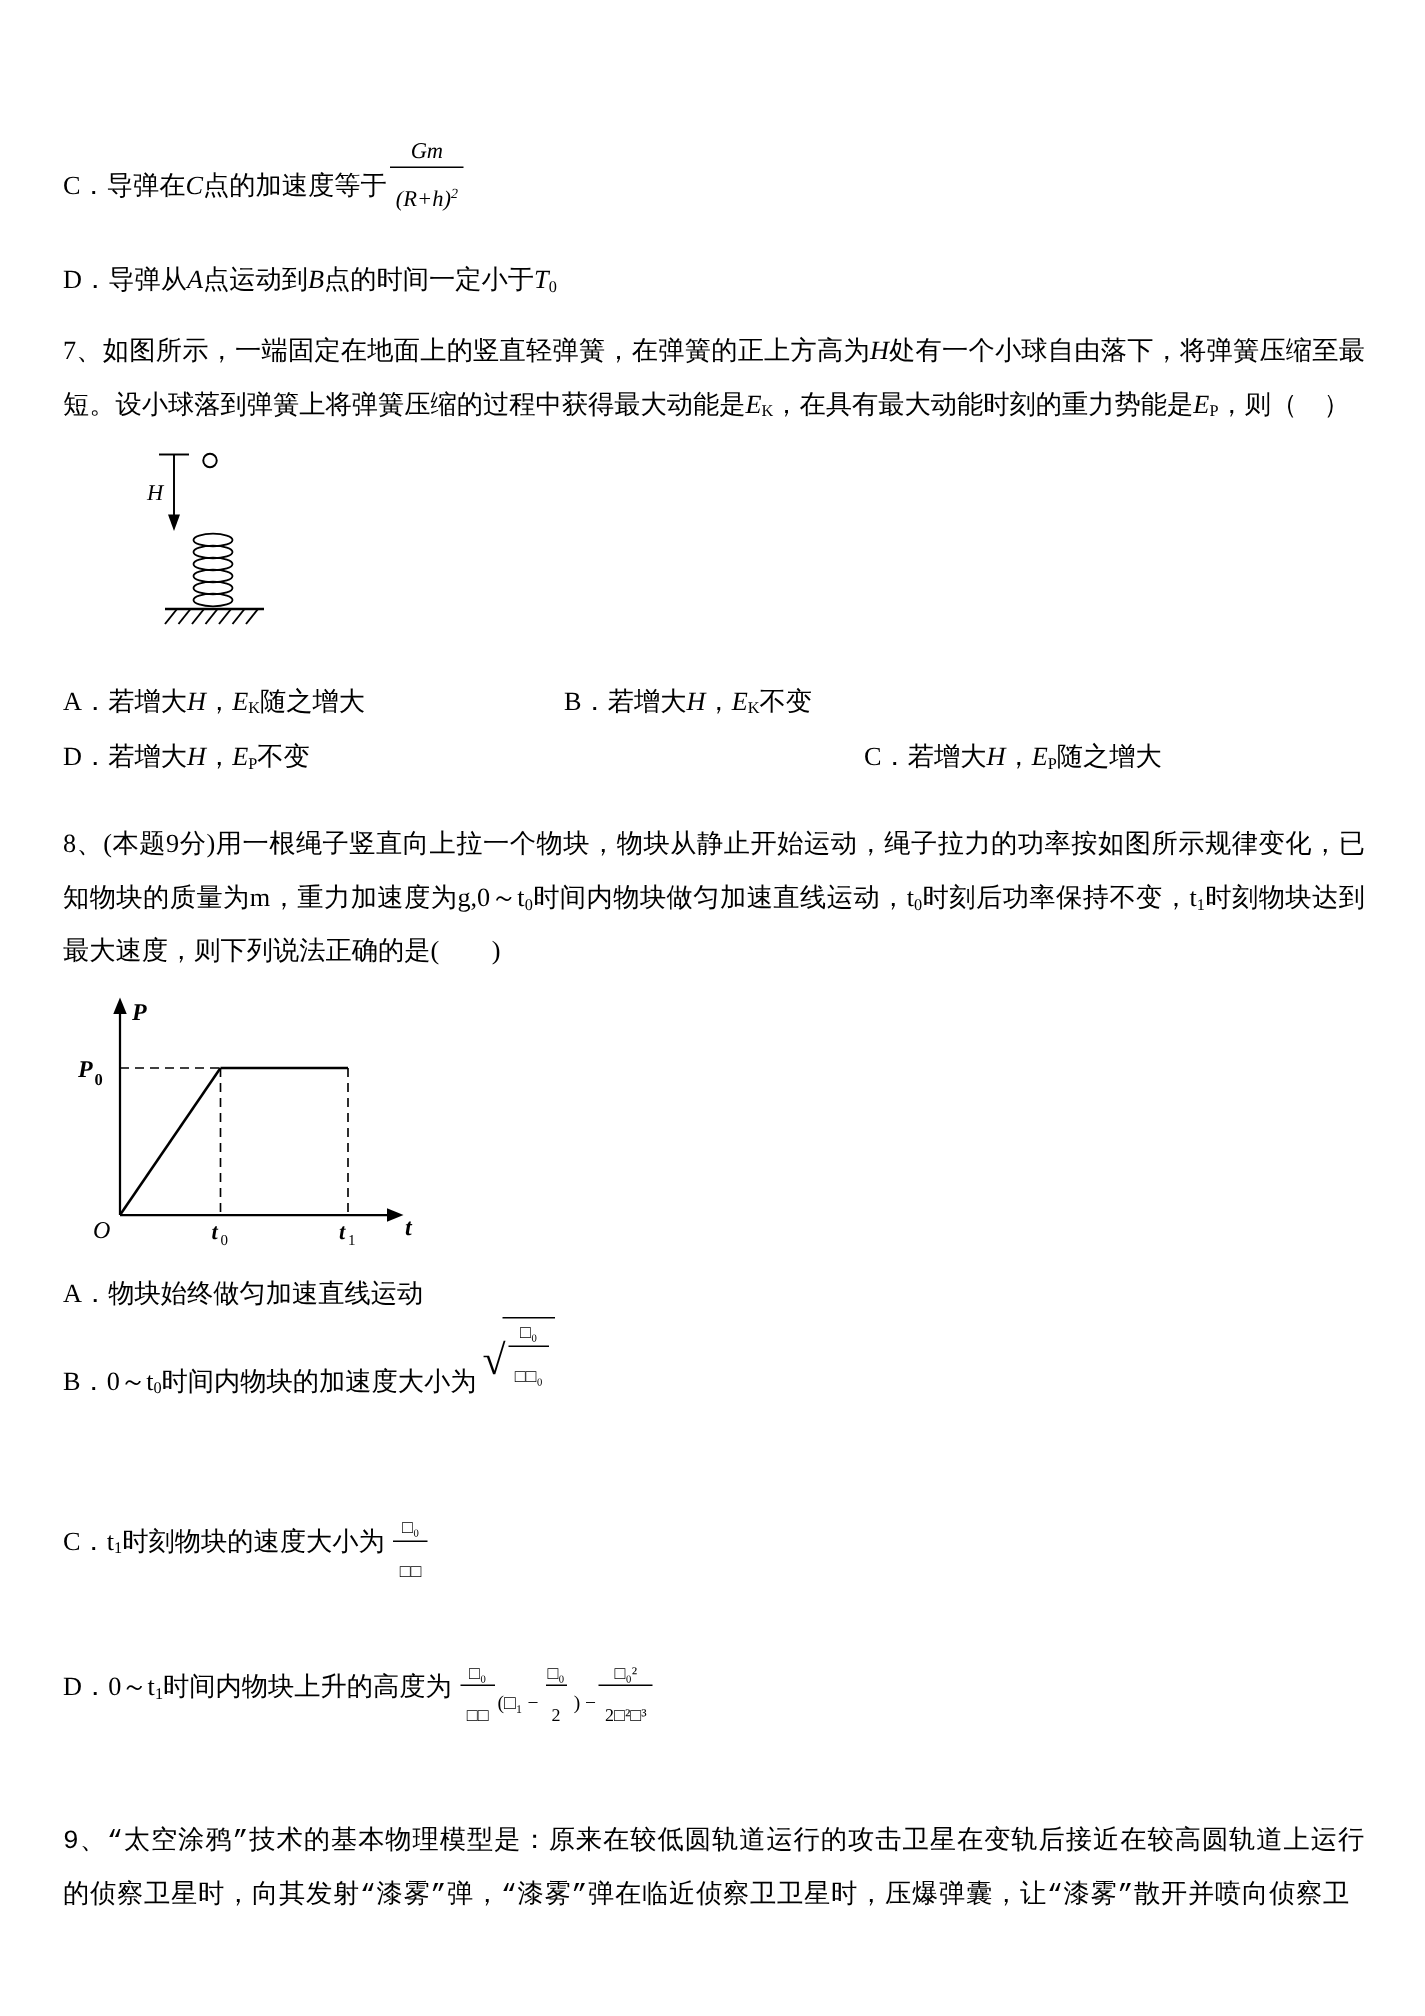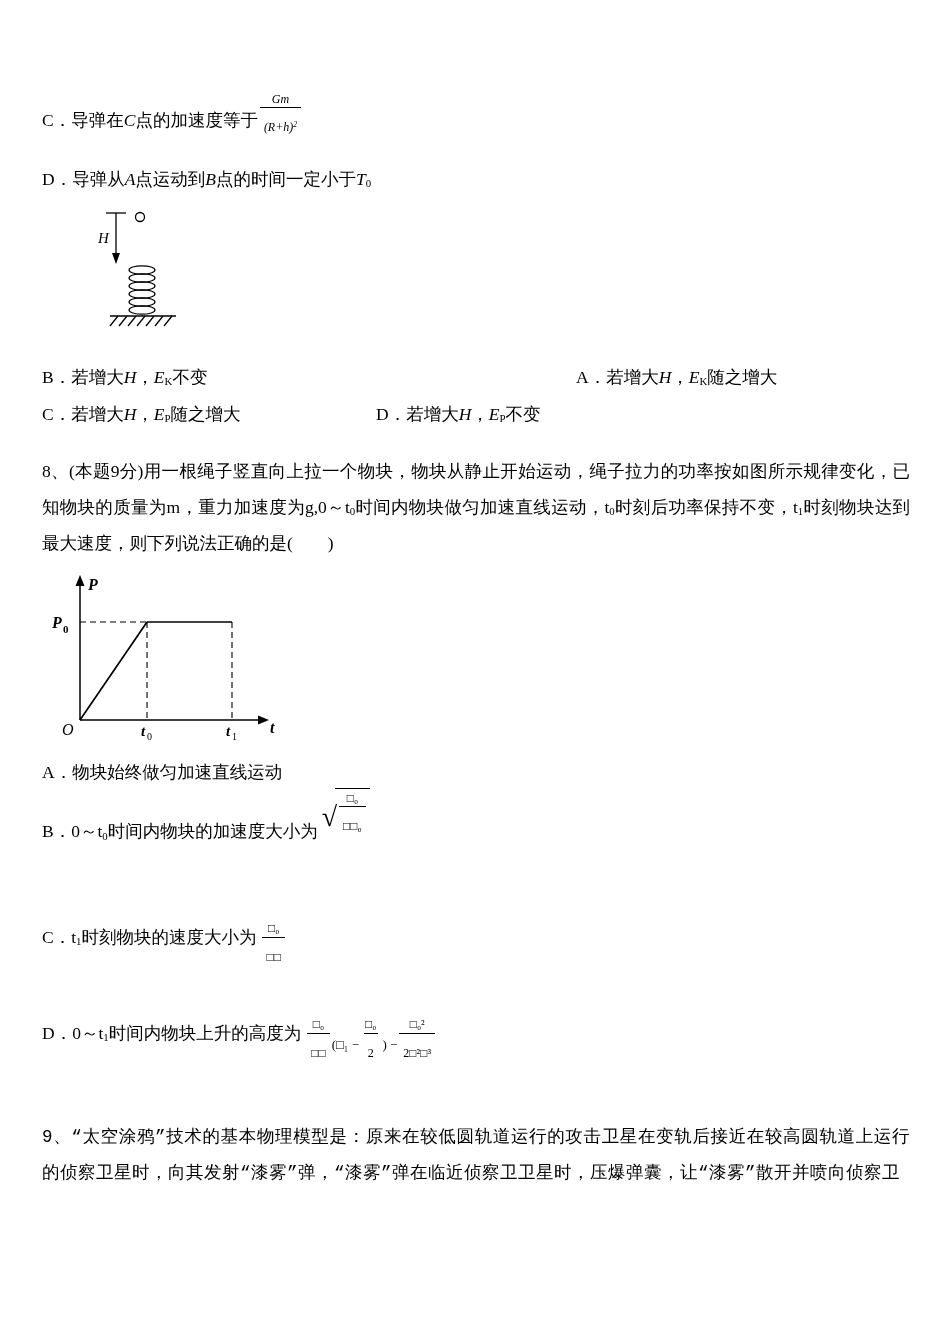--- a/index.html
+++ b/index.html
@@ -42,30 +42,33 @@
 </head>
 <body>
 
 <div class="page">
 
   <div class="flexline">
     <span>C．</span>
       <span>导弹在</span>
       <span class="it">C</span>
       <span>点的加速度等于</span>
-    <span class="frac" style="font-size:12px;">
+    <span class="frac" style="font-size:15px;">
       <span class="fnum it">Gm</span>
       <span class="fden it"><span>(R+h)</span><sup>2</sup></span>
     </span>
   </div>
 
   <p class="line mt14">
     <span>D．</span><span>导弹从</span><span class="it">A</span><span>点运动到</span><span class="it">B</span><span>点的时间一定小于</span><span class="it">T</span><sub>0</sub>
   </p>
 
+  <p class="para mt12">
+    <span>7、如图所示，一端固定在地面上的竖直轻弹簧，在弹簧的正上方高为</span><span class="it">H</span><span>处有一个小球自由落下，将弹簧压缩至最短。设小球落到弹簧上将弹簧压缩的过程中获得最大动能是</span><span class="it">E</span><sub>K</sub><span>，在具有最大动能时刻的重力势能是</span><span class="it">E</span><sub>P</sub><span>，则（　）</span>
+  </p>
 
   <div class="figure">
     <svg width="150" height="138" viewBox="0 0 150 138">
       <g stroke="#000" fill="none" stroke-width="1.3">
         <line x1="52" y1="7" x2="72" y2="7"></line>
         <line x1="62" y1="7" x2="62" y2="50"></line>
       </g>
       <path d="M62,58 L58,47 L66,47 Z" fill="#000"></path>
       <circle cx="86" cy="11" r="4.5" fill="none" stroke="#000" stroke-width="1.3"></circle>
       <text x="44" y="37" font-style="italic" font-size="15" font-family="Liberation Serif, serif">H</text>
@@ -85,26 +88,26 @@
         <line x1="91" y1="110" x2="83" y2="120"></line>
         <line x1="100" y1="110" x2="92" y2="120"></line>
         <line x1="109" y1="110" x2="101" y2="120"></line>
         <line x1="118" y1="110" x2="110" y2="120"></line>
       </g>
     </svg>
   </div>
 
   <div class="optgrid">
     <div class="optrow">
+      <p class="optcell"><span>A．若增大</span><span class="it">H</span><span>，</span><span class="it">E</span><sub>K</sub><span>随之增大</span></p>
       <p class="optcell wide"><span>B．若增大</span><span class="it">H</span><span>，</span><span class="it">E</span><sub>K</sub><span>不变</span></p>
-      <p class="optcell"><span>A．若增大</span><span class="it">H</span><span>，</span><span class="it">E</span><sub>K</sub><span>随之增大</span></p>
     </div>
     <div class="optrow">
+      <p class="optcell wide"><span>D．若增大</span><span class="it">H</span><span>，</span><span class="it">E</span><sub>P</sub><span>不变</span></p>
       <p class="optcell"><span>C．若增大</span><span class="it">H</span><span>，</span><span class="it">E</span><sub>P</sub><span>随之增大</span></p>
-      <p class="optcell wide"><span>D．若增大</span><span class="it">H</span><span>，</span><span class="it">E</span><sub>P</sub><span>不变</span></p>
     </div>
   </div>
 
   <p class="para mt6">
     <span>8、(本题9分)用一根绳子竖直向上拉一个物块，物块从静止开始运动，绳子拉力的功率按如图所示规律变化，已知物块的质量为m，重力加速度为g,0～t</span><sub>0</sub><span>时间内物块做匀加速直线运动，t</span><sub>0</sub><span>时刻后功率保持不变，t</span><sub>1</sub><span>时刻物块达到最大速度，则下列说法正确的是(　　)</span>
   </p>
 
   <div class="graphfig">
     <svg width="255" height="172" viewBox="0 0 255 172">
       <g stroke="#000" stroke-width="1.5" fill="none">

